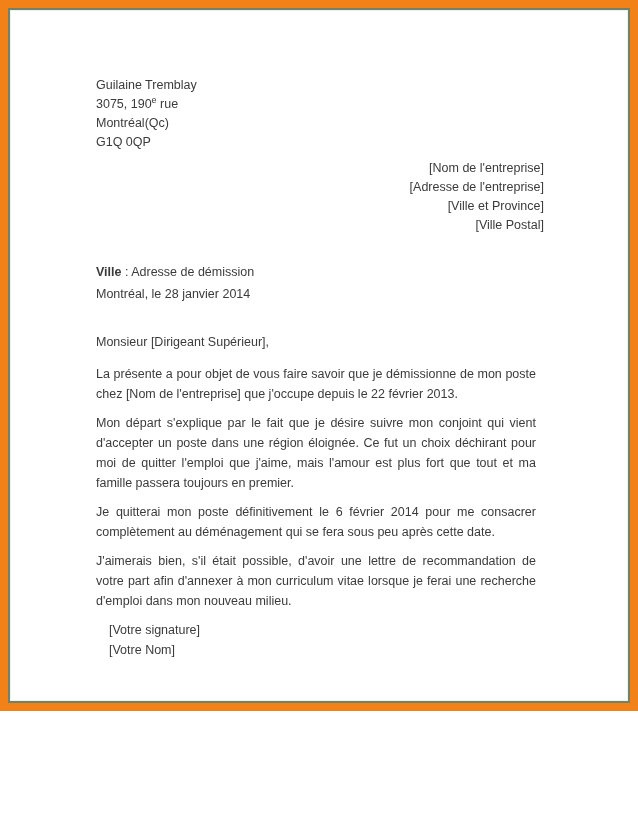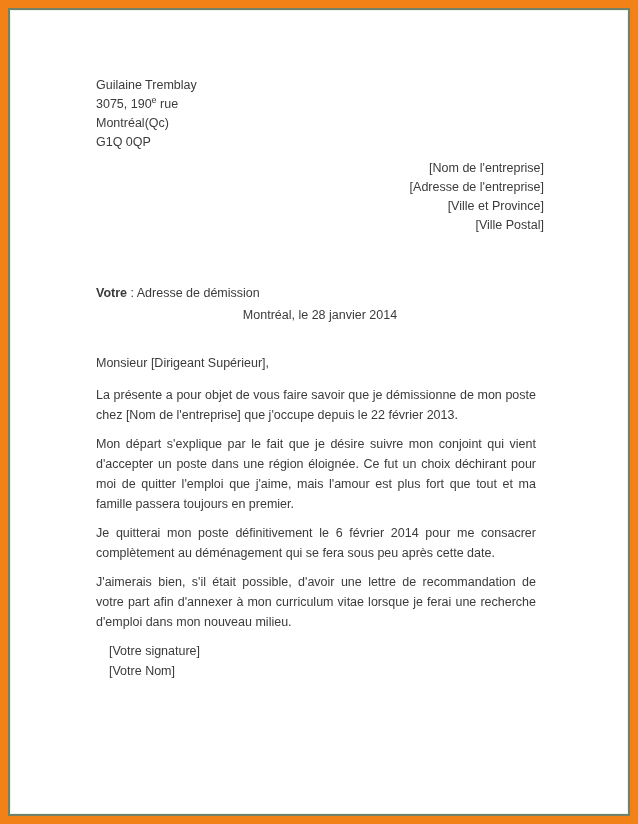--- a/index.html
+++ b/index.html
@@ -1,39 +1,39 @@
 <!DOCTYPE html>
 <html><head>
 <meta charset="utf-8">
 <style>
   html, body { margin: 0; padding: 0; background: #ffffff; }
   .frame {
-    width: 638px; height: 824px; box-sizing: border-box;
+    width: 638px; height: 711px; box-sizing: border-box;
     border: 8px solid #f28118;
   }
   .page {
     width: 100%; height: 100%; box-sizing: border-box;
     border: 2px solid #72816a;
     box-shadow: inset 0 0 0 1px #eaf4ee;
     background: #ffffff;
     padding: 66px 84px 40px 86px;
     overflow: hidden;
     font-family: "Liberation Sans", sans-serif;
     font-size: 12.5px;
     line-height: 20px;
     color: #3b3b3b;
   }
   .sender { margin-bottom: 7px; }
   .sender div { line-height: 19px; }
   sup { font-size: 9px; vertical-align: super; line-height: 0; }
-  .recipient { text-align: right; margin-bottom: 48px; }
+  .recipient { text-align: right; margin-bottom: 27px; }
   .recipient div { line-height: 19px; }
   .subject { margin-bottom: 2px; }
   .bold { font-weight: bold; }
-  .dateline { text-align: center; margin-bottom: 28px; }
+  .dateline { text-align: left; margin-bottom: 28px; }
   .salutation { margin-bottom: 12px; }
   p.body-par { margin: 0 8px 9px 0; text-align: justify; }
   .closing { margin: 0 0 30px 0; }
   .signature div { line-height: 20px; padding-left: 13px; }
 </style>
 </head>
 <body>
 
 <div class="frame">
   <div class="page">
@@ -45,21 +45,21 @@
       <div>G1Q 0QP</div>
     </div>
 
     <div class="recipient">
       <div>[Nom de l'entreprise]</div>
       <div>[Adresse de l'entreprise]</div>
       <div>[Ville et Province]</div>
       <div>[Ville Postal]</div>
     </div>
 
-    <div class="subject"><span class="bold">Votre</span><span> : Adresse de démission</span></div>
+    <div class="subject"><span class="bold">Ville</span><span> : Adresse de démission</span></div>
 
     <div class="dateline">Montréal, le 28 janvier 2014</div>
 
     <div class="salutation">Monsieur [Dirigeant Supérieur],</div>
 
     <p class="body-par">La présente a pour objet de vous faire savoir que je démissionne de mon poste chez [Nom de l'entreprise] que j'occupe depuis le 22 février 2013.</p>
     <p class="body-par">Mon départ s'explique par le fait que je désire suivre mon conjoint qui vient d'accepter un poste dans une région éloignée. Ce fut un choix déchirant pour moi de quitter l'emploi que j'aime, mais l'amour est plus fort que tout et ma famille passera toujours en premier.</p>
     <p class="body-par">Je quitterai mon poste définitivement le 6 février 2014 pour me consacrer complètement au déménagement qui se fera sous peu après cette date.</p>
     <p class="body-par">J'aimerais bien, s'il était possible, d'avoir une lettre de recommandation de votre part afin d'annexer à mon curriculum vitae lorsque je ferai une recherche d'emploi dans mon nouveau milieu.</p>
 

